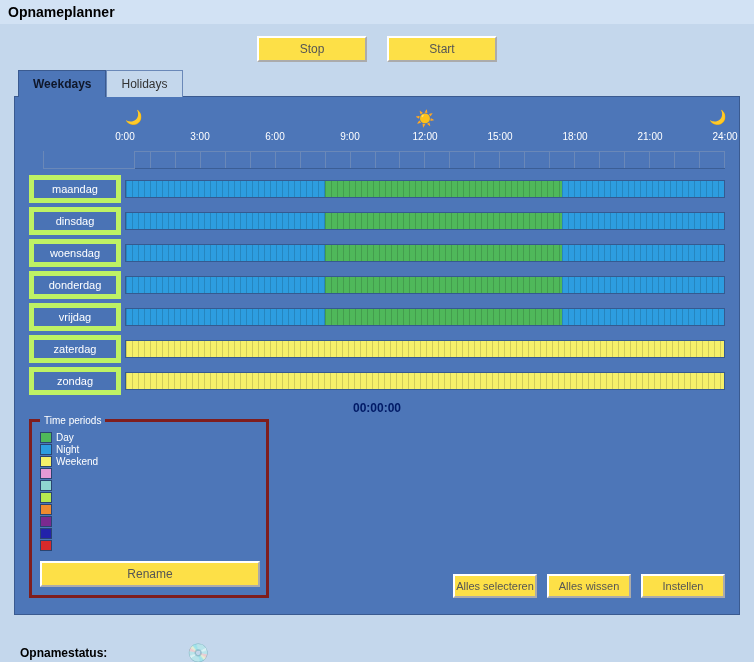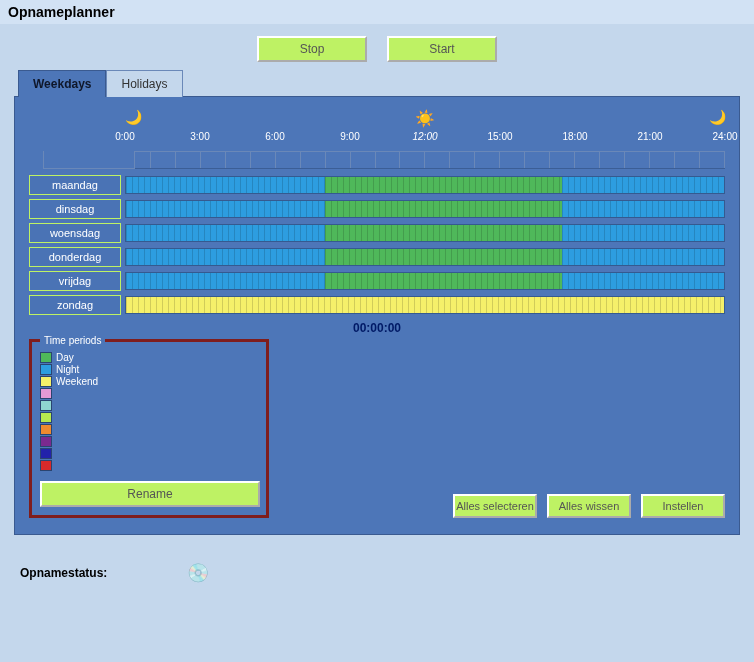--- a/index.html
+++ b/index.html
@@ -18,21 +18,21 @@
     padding: 4px 8px;
     color: #000;
   }
   .top-buttons {
     display: flex;
     justify-content: center;
     gap: 20px;
     padding: 12px 0 8px;
   }
   .btn {
-    background: #bef264;
+    background: #fde047;
     border: 2px outset #fff;
     color: #555;
     font-size: 12px;
     padding: 4px 0;
     width: 110px;
     text-align: center;
     cursor: pointer;
   }
   .btn.small { width: 84px; font-size: 11px; }
   .btn.rename { width: 220px; }
@@ -88,21 +88,21 @@
     border-top:none;
     margin-right:4px;
     background:#4d76b8;
     position:absolute; left:14px;
   }
   .schedule { margin-top: 6px; }
   .day-row { display: flex; align-items: center; margin-bottom: 4px; }
   .day-label {
     width: 92px;
     background: #4a73b5;
-    border: 1px solid #bef264;
+    border: 5px solid #bef264;
     color: #fff;
     font-size: 11px;
     padding: 3px 6px;
     text-align: center;
   }
   .day-bar {
     flex: 1;
     height: 18px;
     margin-left: 4px;
     display: flex;
@@ -152,21 +152,21 @@
 
   <div class="time-header">
     <span class="moon left">🌙</span>
     <span class="sun">☀️</span>
     <span class="moon right">🌙</span>
     <div class="hour-labels" id="hour-labels">
         <span class="hour-label" style="left: 0%;">0:00</span>
         <span class="hour-label" style="left: 12.5%;">3:00</span>
         <span class="hour-label" style="left: 25%;">6:00</span>
         <span class="hour-label" style="left: 37.5%;">9:00</span>
-        <span class="hour-label" style="left: 50%; font-style: italic;">12:00</span>
+        <span class="hour-label" style="left: 50%;">12:00</span>
         <span class="hour-label" style="left: 62.5%;">15:00</span>
         <span class="hour-label" style="left: 75%; text-align: center;">18:00</span>
         <span class="hour-label" style="left: 87.5%;">21:00</span>
         <span class="hour-label" style="left: 100%;">24:00</span>
       </div>
   </div>
 
   <div style="position:relative">
     <div class="day-label-empty"></div>
     <div class="grid-ticks" id="grid-ticks">
@@ -229,20 +229,26 @@
           <div class="seg" style="width: 39.5833%; background: rgb(79, 184, 90);"></div>
           <div class="seg" style="width: 27.0833%; background: rgb(45, 157, 224);"></div>
         </div>
       </div>
       <div class="day-row">
         <div class="day-label">vrijdag</div>
         <div class="day-bar">
           <div class="seg" style="width: 33.3333%; background: rgb(45, 157, 224);"></div>
           <div class="seg" style="width: 39.5833%; background: rgb(79, 184, 90);"></div>
           <div class="seg" style="width: 27.0833%; background: rgb(45, 157, 224);"></div>
+        </div>
+      </div>
+      <div class="day-row">
+        <div class="day-label">zaterdag</div>
+        <div class="day-bar">
+          <div class="seg" style="width: 100%; background: rgb(245, 240, 106);"></div>
         </div>
       </div>
       <div class="day-row">
         <div class="day-label">zondag</div>
         <div class="day-bar">
           <div class="seg" style="width: 100%; background: rgb(245, 240, 106);"></div>
         </div>
       </div>
     </div>
 

